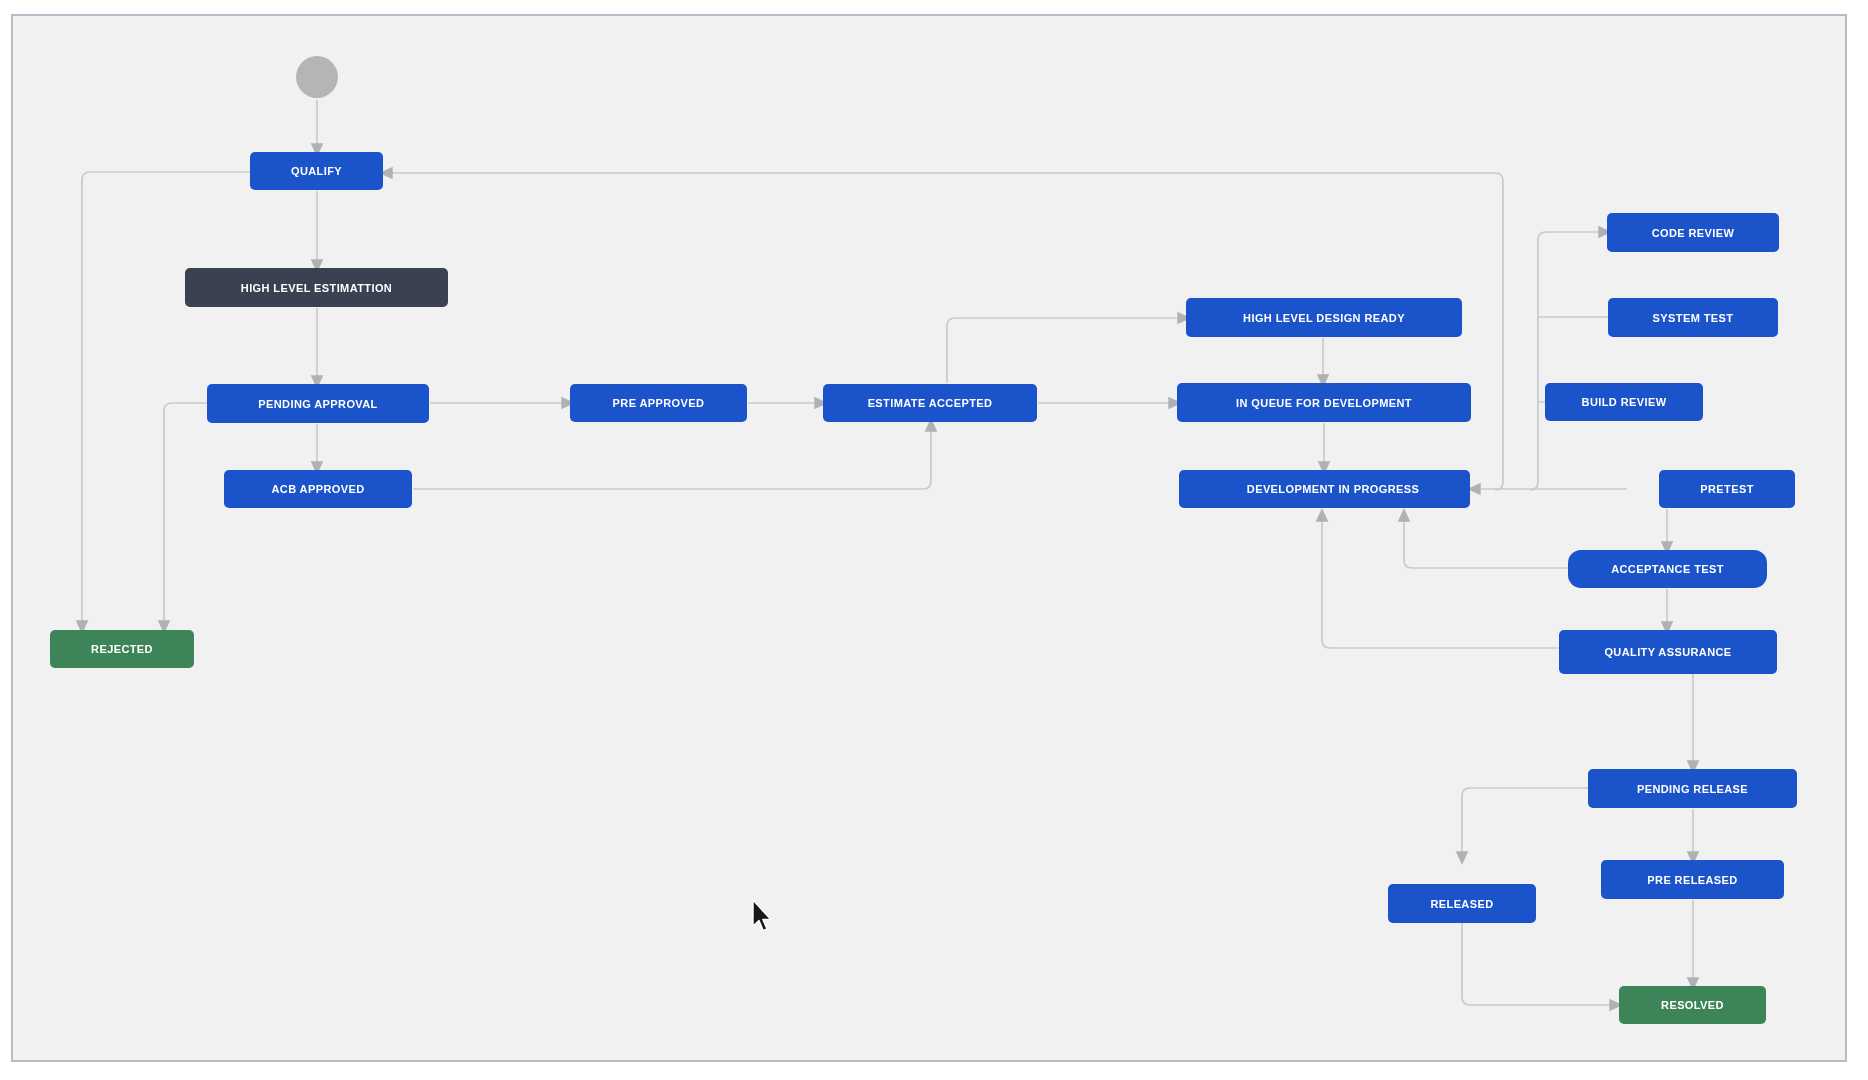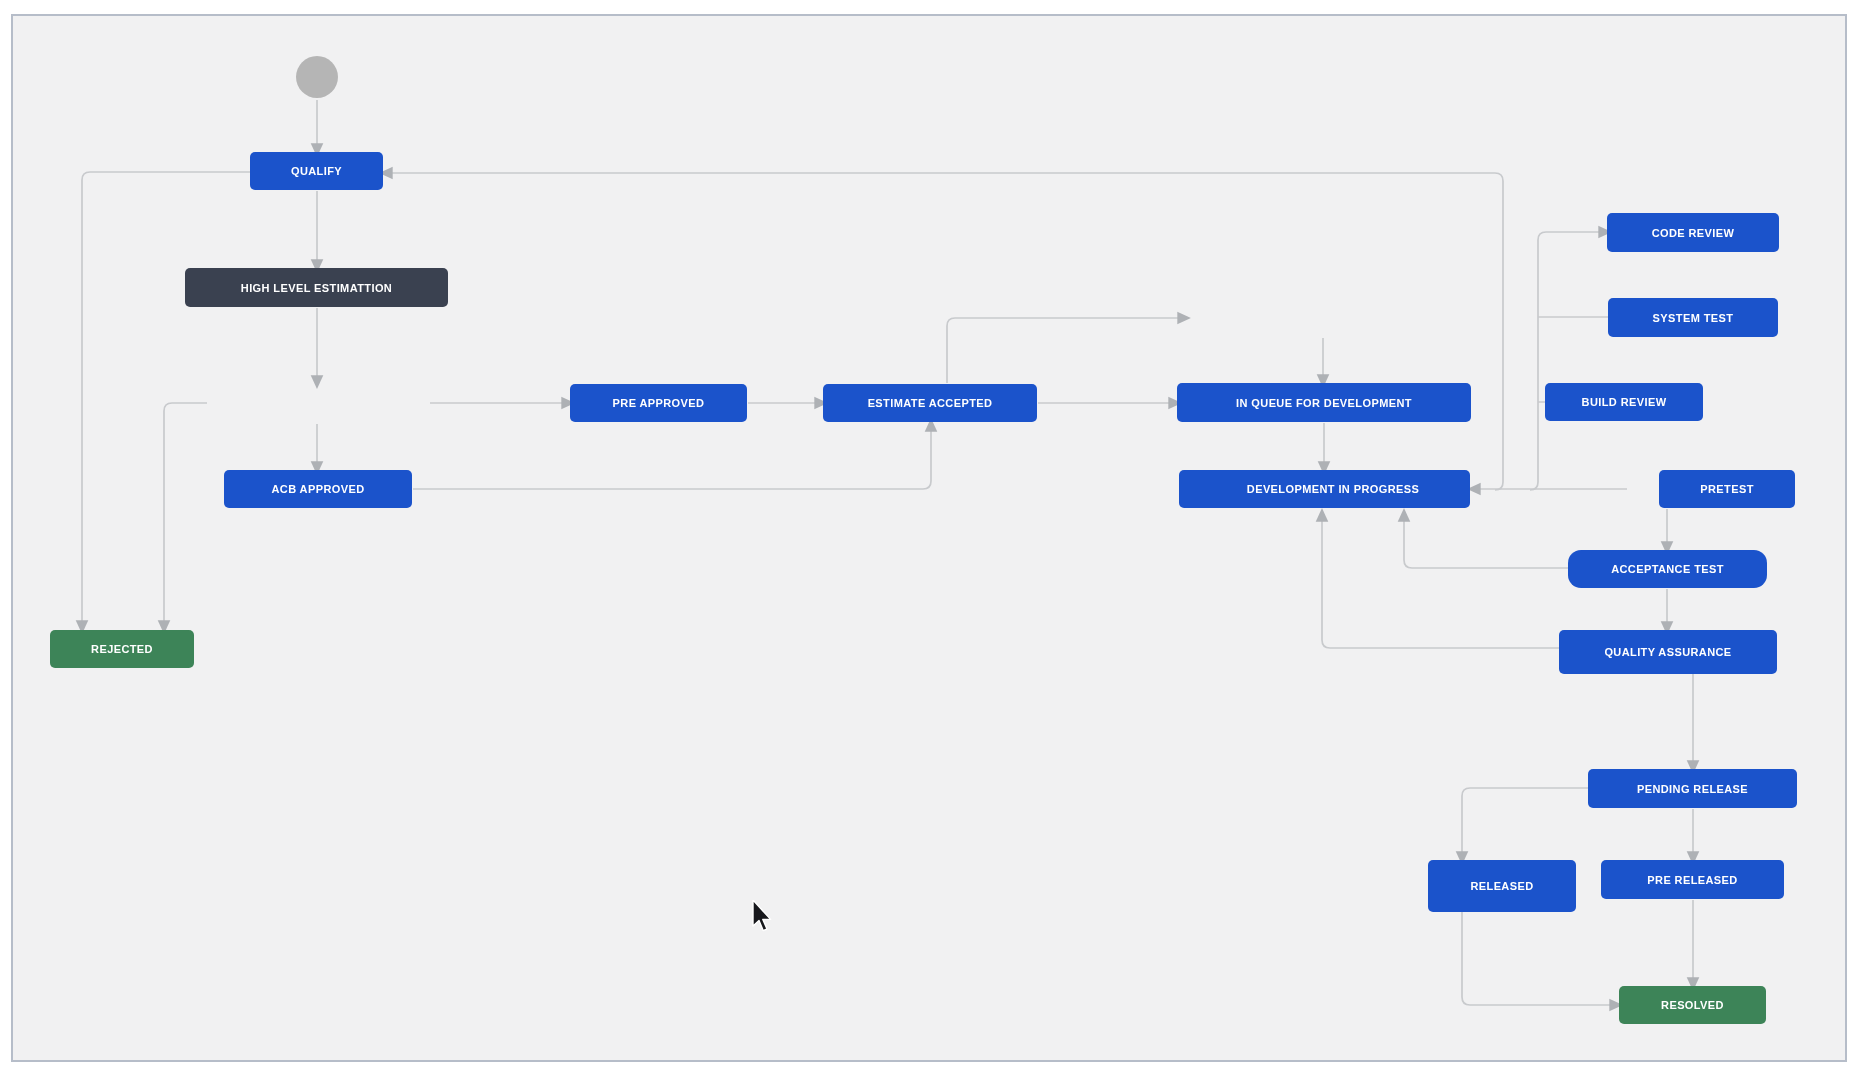--- a/index.html
+++ b/index.html
@@ -62,21 +62,21 @@
   [data-node="development_in_progress"]   { left:1179px; top:470px; width:291px; height:38px;padding-left:17px; }
   [data-node="acb_approved"]              { left:224px;  top:470px; width:188px; height:38px; }
   [data-node="rejected"]                  { left:50px;   top:630px; width:144px; height:38px; }
   [data-node="code_review"]               { left:1607px; top:213px; width:172px; height:39px; }
   [data-node="system_test"]               { left:1608px; top:298px; width:170px; height:39px; }
   [data-node="build_review"]              { left:1545px; top:383px; width:158px; height:38px; }
   [data-node="pretest"]                   { left:1627px; top:470px; width:136px; height:38px;margin-left:32px; }
   [data-node="acceptance_test"]           { left:1568px; top:550px; width:199px; height:38px;border-radius:13px; }
   [data-node="quality_assurance"]         { left:1559px; top:630px; width:218px; height:44px; }
   [data-node="pending_release"]           { left:1588px; top:769px; width:209px; height:39px; }
-  [data-node="released"]                  { left:1388px; top:860px; width:148px; height:52px;margin-left:40px; }
+  [data-node="released"]                  { left:1388px; top:884px; width:148px; height:39px; }
   [data-node="pre_released"]              { left:1601px; top:860px; width:183px; height:39px; }
   [data-node="resolved"]                  { left:1619px; top:986px; width:147px; height:38px; }
   #cursor {
     position: absolute;
     left: 752px; top: 900px;
     pointer-events: none;
   }
 </style>
 </head>
 <body>
@@ -115,23 +115,25 @@
     <path d="M1588,788 H1470 Q1462,788 1462,796 V853" marker-end="url(#arrowhead)"></path>
     <path d="M1462,900 V997 Q1462,1005 1470,1005 H1611" marker-end="url(#arrowhead)"></path>
     <path d="M1693,900 V979" marker-end="url(#arrowhead)"></path>
     <path d="M250,172 H90 Q82,172 82,180 V622" marker-end="url(#arrowhead)"></path>
     <path d="M207,403 H172 Q164,403 164,411 V622" marker-end="url(#arrowhead)"></path>
   </svg>
 
   <div class="node kind-start" data-node="start"></div>
   <div class="node kind-blue" data-node="qualify">QUALIFY</div>
   <div class="node kind-navy" data-node="high_level_estimattion">HIGH LEVEL ESTIMATTION</div>
+  <div class="node kind-blue" data-node="pending_approval">PENDING APPROVAL</div>
   <div class="node kind-blue" data-node="acb_approved">ACB APPROVED</div>
   <div class="node kind-blue" data-node="pre_approved">PRE APPROVED</div>
   <div class="node kind-blue" data-node="estimate_accepted">ESTIMATE ACCEPTED</div>
+  <div class="node kind-blue" data-node="high_level_design_ready">HIGH LEVEL DESIGN READY</div>
   <div class="node kind-blue" data-node="in_queue_for_development">IN QUEUE FOR DEVELOPMENT</div>
   <div class="node kind-blue" data-node="development_in_progress">DEVELOPMENT IN PROGRESS</div>
   <div class="node kind-green" data-node="rejected">REJECTED</div>
   <div class="node kind-blue" data-node="code_review">CODE REVIEW</div>
   <div class="node kind-blue" data-node="system_test">SYSTEM TEST</div>
   <div class="node kind-blue" data-node="build_review">BUILD REVIEW</div>
   <div class="node kind-blue" data-node="pretest">PRETEST</div>
   <div class="node kind-blue" data-node="acceptance_test">ACCEPTANCE TEST</div>
   <div class="node kind-blue" data-node="quality_assurance">QUALITY ASSURANCE</div>
   <div class="node kind-blue" data-node="pending_release">PENDING RELEASE</div>

